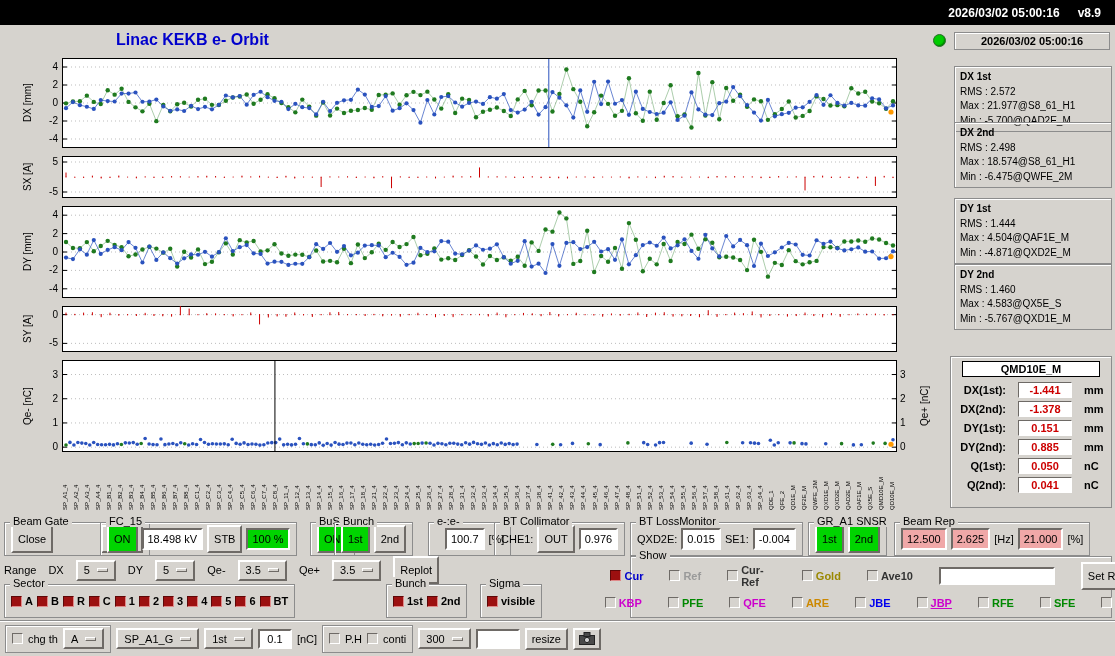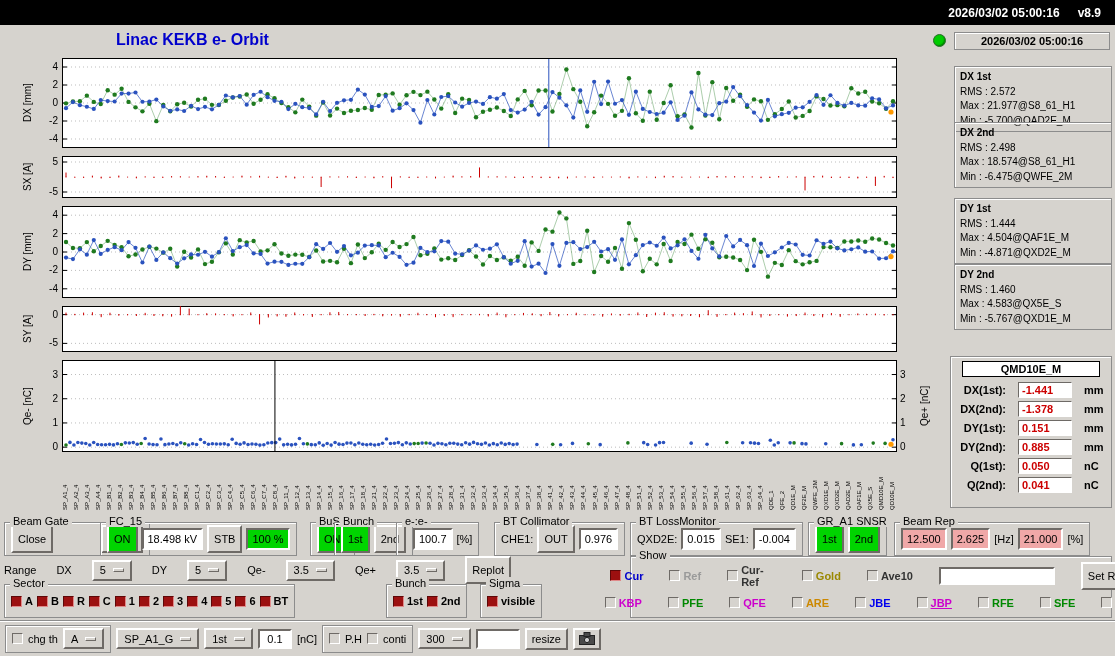--- a/index.html
+++ b/index.html
@@ -16,39 +16,39 @@
   .xl{writing-mode:vertical-rl;transform:rotate(180deg);font-size:6px;line-height:7px;height:56px;color:#000;flex:none}
   
   #statuslight{position:absolute;left:933px;top:34px;width:13px;height:13px;border-radius:50%;background:#00cc00;border:1px solid #2a6b2a;box-shadow:inset -1px -1px 1px rgba(0,0,0,.35)}
   #timestamp{position:absolute;left:954px;top:32px;width:156px;height:18px;display:flex;align-items:center;justify-content:center;font-weight:bold}
   .stat{position:absolute;left:954px;width:158px;padding:3px 5px;font-size:10px;line-height:14.5px}
   .stat .t{font-weight:bold}
   #monitor{position:absolute;left:950px;top:356px;width:162px;height:152px;padding:4px 3px}
   #monitor-title{border:1px solid #000;background:#fff;font-weight:bold;text-align:center;margin:0 8px 5px 8px;padding:1px 0;font-size:11px}
   .mrow{display:flex;align-items:center;gap:12px;margin:3px 0}
   .mrow .ml{width:52px;text-align:right;font-weight:bold}
-  .mrow .mv{width:54px;background:#fff;border:1px solid;border-color:#6e6a66 #fff #fff #6e6a66;color:#cc0000;font-weight:bold;text-align:left;padding:1px 3px}
+  .mrow .mv{width:54px;background:#fff;border:1px solid;border-color:#6e6a66 #fff #fff #6e6a66;color:#cc0000;font-weight:bold;text-align:center;padding:1px 3px}
   .mrow .mu{font-weight:bold}
   
   .btn{font-family:"Liberation Sans",sans-serif;display:inline-flex;align-items:center;justify-content:center;background:#d6d3ce;border:2px solid;border-color:#ffffff #6e6a66 #6e6a66 #ffffff;font-size:11px;padding:1px 5px;height:28px;cursor:default;white-space:nowrap}
   .val{display:inline-flex;align-items:center;justify-content:center;background:#fff;border:2px solid;border-color:#6e6a66 #ffffff #ffffff #6e6a66;font-size:11px;padding:1px 4px;height:22px;min-width:34px;white-space:nowrap}
   .green{background:#00d400 !important}
   .pink{background:#f0a8a8 !important}
   .lbl{white-space:nowrap}
   .dd{display:inline-flex;align-items:center;gap:7px;background:#d6d3ce;border:2px solid;border-color:#ffffff #6e6a66 #6e6a66 #ffffff;padding:0 6px;height:21px;white-space:nowrap}
   .dd .bar{width:11px;height:4px;background:#d6d3ce;border:1px solid;border-color:#fff #6e6a66 #6e6a66 #fff;flex:none}
   .cb{width:11px;height:11px;background:#d6d3ce;border:1px solid;border-color:#6e6a66 #fff #fff #6e6a66;display:inline-block;flex:none}
   .cb.on{background:#9c1010;border-color:#5c0808 #e08a8a #e08a8a #5c0808}
   .toggle{display:inline-flex;align-items:center;gap:3px}
   .tlabel{font-size:11px;font-weight:bold}
   .tlabel.dark{color:#000}
   
   .group{position:absolute;display:flex;align-items:center;gap:4px;padding:3px 6px;height:34px}
   .gtitle{position:absolute;top:-8px;left:5px;background:#d6d3ce;padding:0 3px;font-size:11px;white-space:nowrap}
-  #range-row{position:absolute;left:4px;top:556px;display:flex;align-items:center;gap:20px}
+  #range-row{position:absolute;left:4px;top:556px;display:flex;align-items:center;gap:12px}
   #show-group{position:absolute;left:630px;top:556px;width:482px;height:62px;padding:6px 6px 2px 6px;display:flex;flex-direction:column;justify-content:center;gap:3px}
   .srow{display:flex;align-items:center;gap:26px;height:24px}
   .srow.spread{justify-content:space-between}
   .wide{width:128px;height:18px;min-width:0}
   
   #statusbar{position:absolute;left:0;top:620px;width:1115px;height:36px;display:flex;align-items:center;gap:5px;padding:0 5px;border-top:1px solid #8c8c8c;box-shadow:inset 0 1px 0 #fff}
   #status-msg{color:#007700;font-weight:bold;flex:1}
   .mini-group{position:relative;display:flex;align-items:center;gap:5px;padding:4px 6px;height:28px}
   .slabel{white-space:nowrap}
   #statusbar .val{height:20px}
@@ -1342,21 +1342,21 @@
       </div>
       <div class="group" style="left: 286px; top: 522px; margin-left: 24px;">
         <span class="gtitle">BuSel</span>
         <button class="btn green">ON</button>
       </div>
       <div class="group" style="left: 334px; top: 522px;">
         <span class="gtitle">Bunch</span>
         <button class="btn green">1st</button>
         <button class="btn">2nd</button>
       </div>
-      <div class="group" style="left: 396px; top: 522px; padding-left: 16px;">
+      <div class="group" style="left: 428px; top: 522px; padding-left: 16px;">
         <span class="gtitle">e-:e-</span>
         <span class="val">100.7</span>
         <span class="lbl">[%]</span>
       </div>
       <div class="group" style="left: 494px; top: 522px;">
         <span class="gtitle">BT Collimator</span>
         <span class="lbl">CHE1:</span>
         <button class="btn">OUT</button>
         <span class="val">0.976</span>
       </div>

